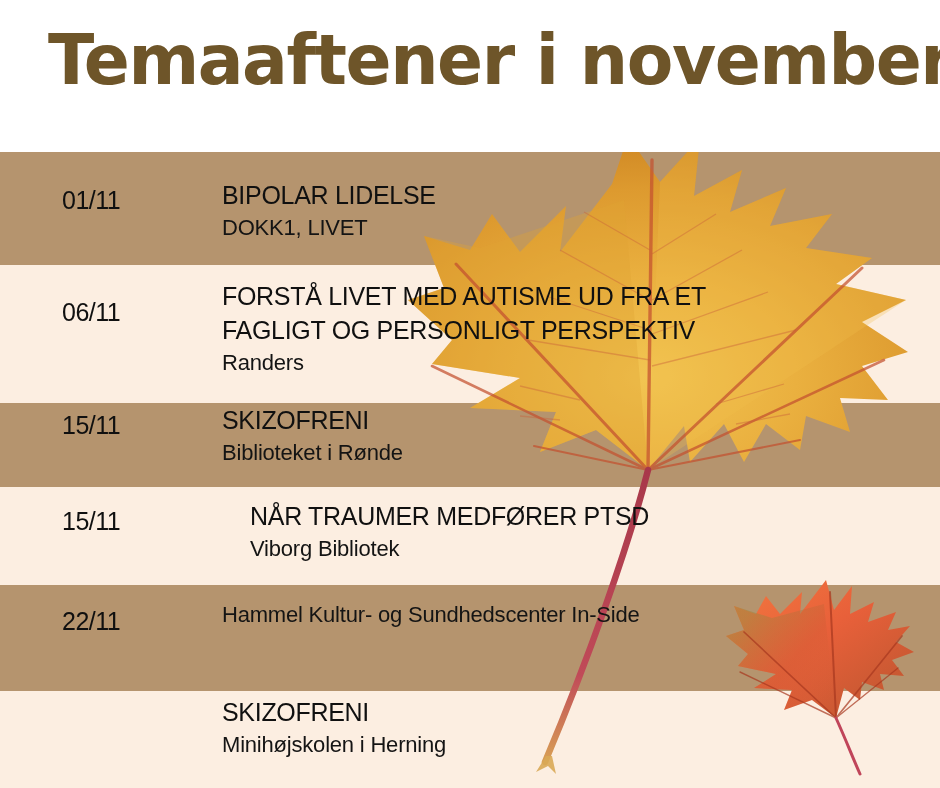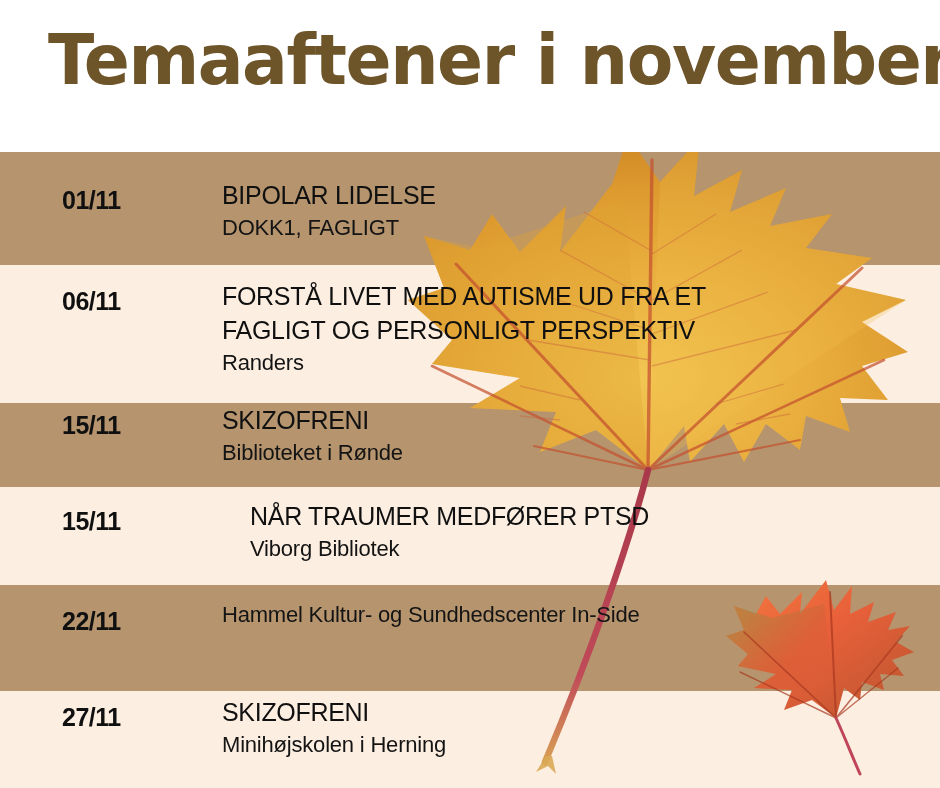--- a/index.html
+++ b/index.html
@@ -55,21 +55,21 @@
   }
   .row{
     position:absolute;left:0;width:940px;
     pointer-events:auto;
   }
   .row-date{
     position:absolute;
     left:62px;
     width:150px;
     font-family:"Liberation Sans", sans-serif;
-    font-weight:bold;
+    font-weight:normal;
     font-size:25px;
     letter-spacing:-0.5px;
     color:#101010;
     white-space:nowrap;
   }
   .row-body{
     position:absolute;
     left:222px;
     width:700px;
   }
@@ -203,25 +203,25 @@
 
   <div id="header">
     <div id="poster-title">Temaaftener i november</div>
   </div>
 
   <div id="rows">
       <div class="row" style="top: 152px; height: 113px;">
         <div class="row-date" style="top: 34px;">01/11</div>
         <div class="row-body" style="top: 26px;">
           <div class="row-title">BIPOLAR LIDELSE</div>
-          <div class="row-venue">DOKK1, FAGLIGT</div>
+          <div class="row-venue">DOKK1, LIVET</div>
         </div>
       </div>
       <div class="row" style="top: 265px; height: 138px;">
-        <div class="row-date" style="top: 22px;">06/11</div>
+        <div class="row-date" style="top: 33px;">06/11</div>
         <div class="row-body" style="top: 14px;">
           <div class="row-title">FORSTÅ LIVET MED AUTISME UD FRA ET
 FAGLIGT OG PERSONLIGT PERSPEKTIV</div>
           <div class="row-venue">Randers</div>
         </div>
       </div>
       <div class="row" style="top: 403px; height: 84px;">
         <div class="row-date" style="top: 8px;">15/11</div>
         <div class="row-body" style="top: 0px;">
           <div class="row-title">SKIZOFRENI</div>
@@ -235,21 +235,20 @@
           <div class="row-venue">Viborg Bibliotek</div>
         </div>
       </div>
       <div class="row" style="top: 585px; height: 75px;">
         <div class="row-date" style="top: 22px;">22/11</div>
         <div class="row-body" style="top: 14px;">
           <div class="row-venue">Hammel Kultur- og Sundhedscenter In-Side</div>
         </div>
       </div>
       <div class="row" style="top: 691px; height: 97px;">
-        <div class="row-date" style="top: 12px;">27/11</div>
         <div class="row-body" style="top: 4px;">
           <div class="row-title">SKIZOFRENI</div>
           <div class="row-venue">Minihøjskolen i Herning</div>
         </div>
       </div>
     </div>
 
 </div>
 
 </body></html>

